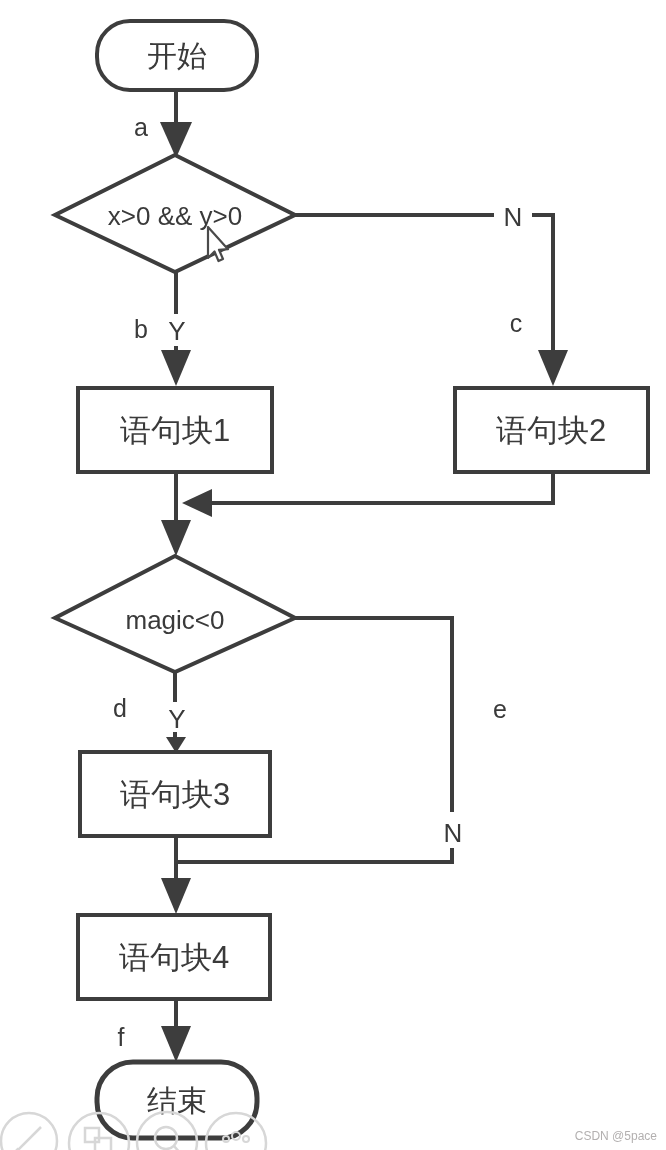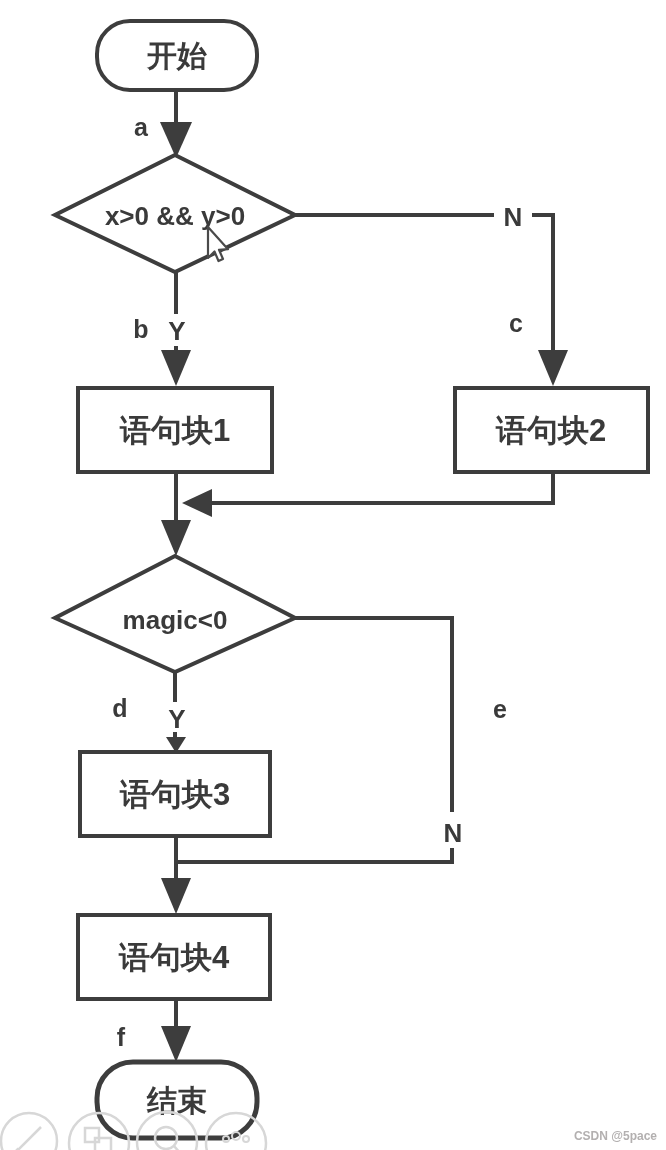--- a/index.html
+++ b/index.html
@@ -7,21 +7,20 @@
     padding: 0;
     background: #ffffff;
     font-family: "Liberation Sans", sans-serif;
   }
   .page {
     position: relative;
     width: 666px;
     height: 1150px;
     background: #ffffff;
     overflow: hidden;
-    font-weight: bold;
   }
   svg { display: block; }
   svg text {
     font-family: "Liberation Sans", sans-serif;
     fill: #3a3a3a;
   }
   .node-label { font-size: 31px; }
   .terminator-label { font-size: 30px; }
   .cond-label { font-size: 26px; }
   .edge-letter { font-size: 25px; }

